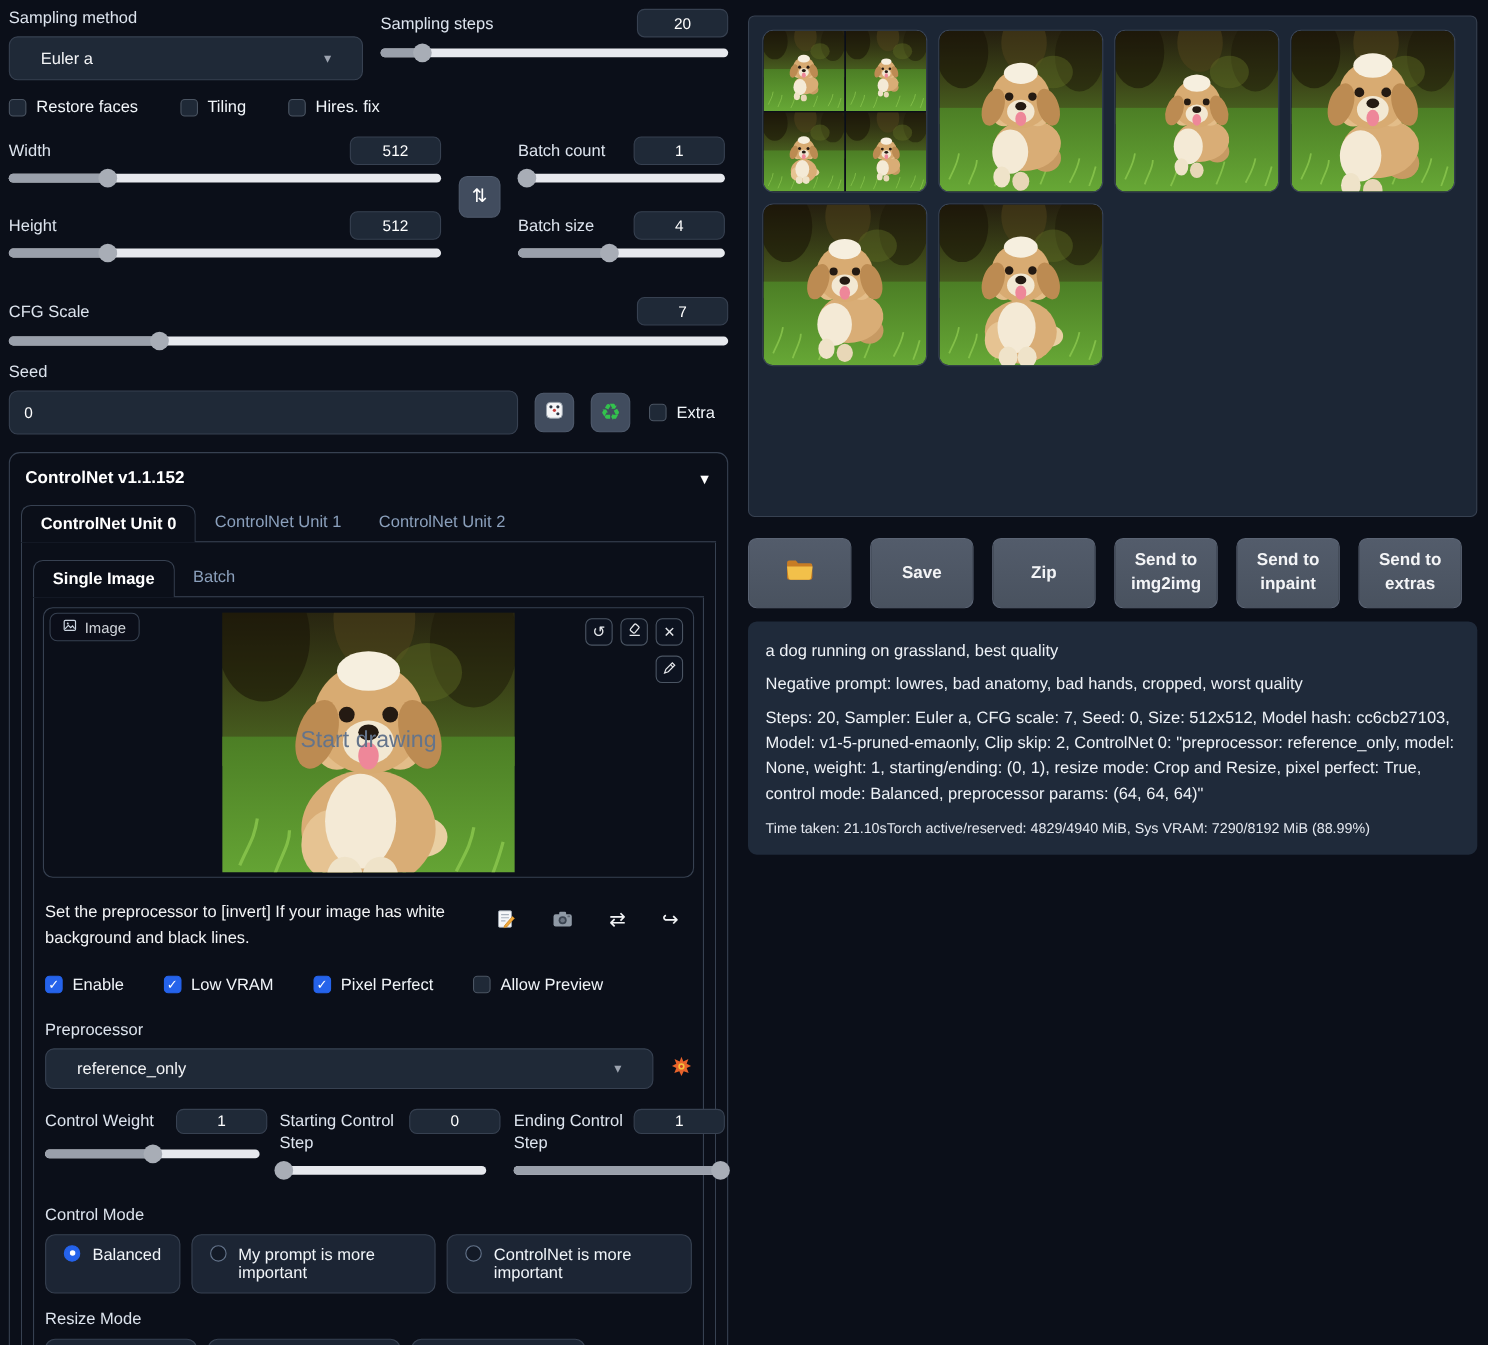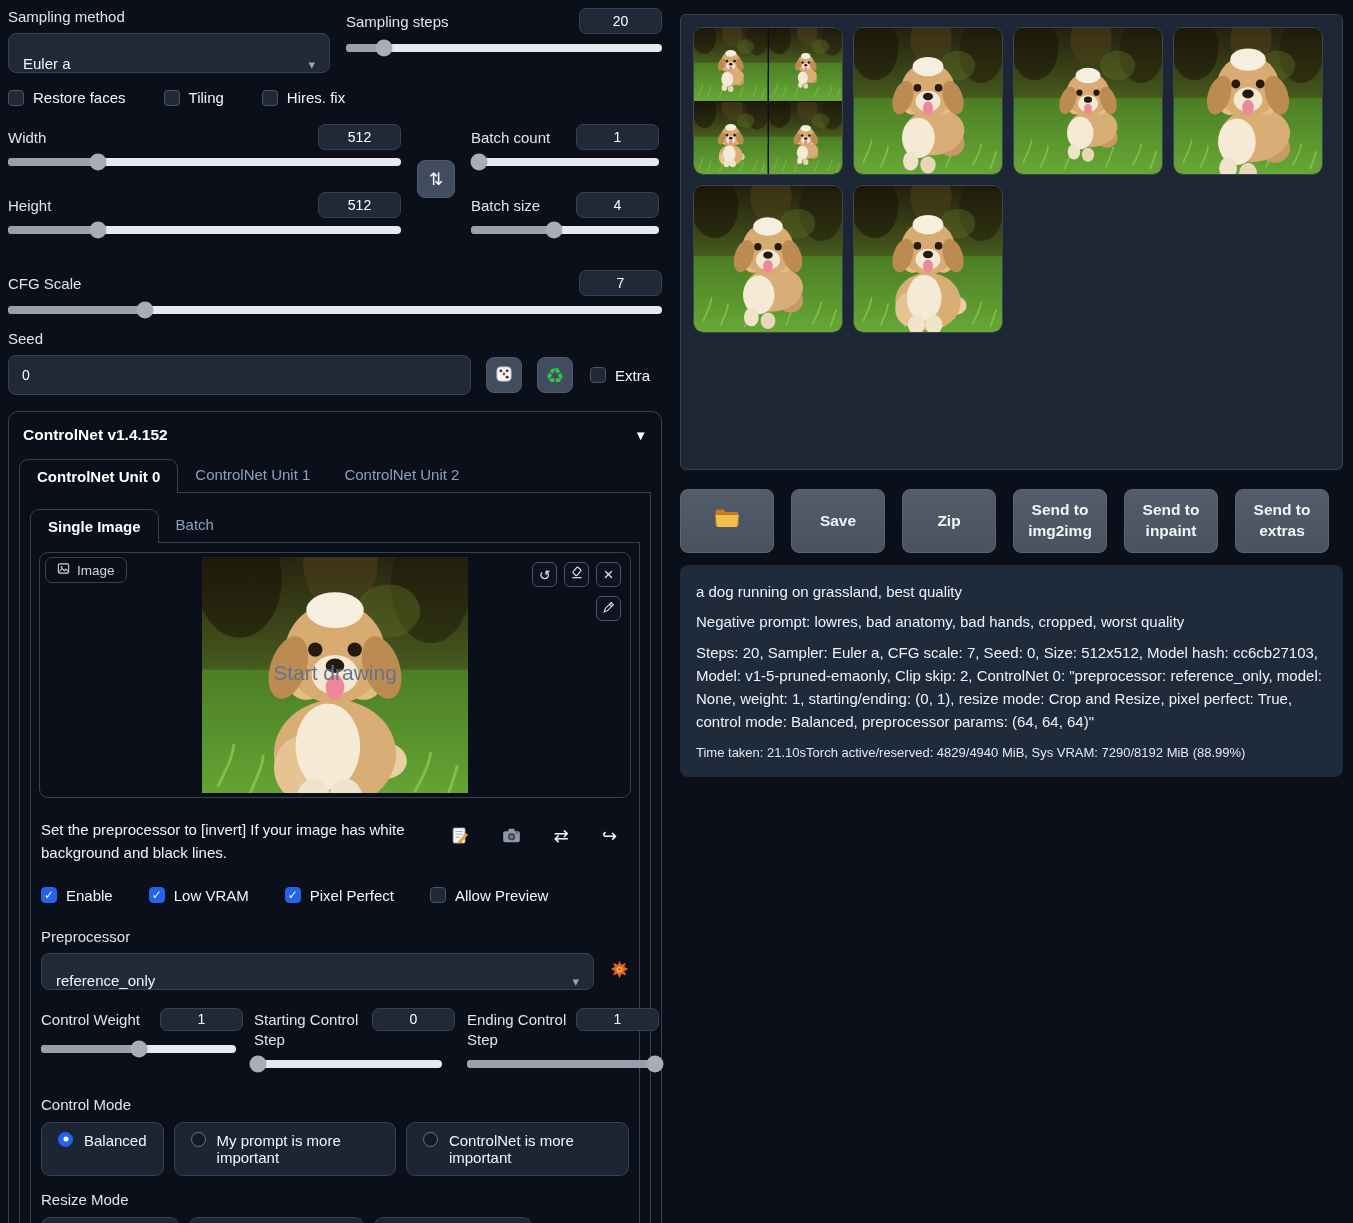--- a/index.html
+++ b/index.html
@@ -6,21 +6,21 @@
   html,body{width:1353px;height:1223px;overflow:hidden}
   body{background:#0b0f19;color:#e9eef5;font-family:"Liberation Sans","DejaVu Sans",sans-serif;font-size:15px}
   .app{display:flex;gap:18px;padding:8px 10px 0 8px}
   .col-left{width:654px;flex:none}
   .col-right{flex:1;min-width:0;padding-top:6px}
 
   .lbl{color:#dde4ee;font-size:15px;margin-bottom:8px}
   .hdr{display:flex;align-items:center;justify-content:space-between;margin-bottom:10px}
   .hdr .lbl{margin-bottom:0}
   .numbox{display:inline-block;width:83px;height:26px;line-height:24px;text-align:center;background:#1f2937;border:1px solid #374151;border-radius:7px;color:#fff;font-size:14px}
-  .dropdown{height:40px;background:#1f2937;border:1px solid #374151;border-radius:8px;display:flex;align-items:flex-end;padding:0 14px;color:#f3f4f6;cursor:pointer}
+  .dropdown{height:40px;background:#1f2937;border:1px solid #374151;border-radius:8px;display:flex;align-items:center;padding:0 28px;color:#f3f4f6;cursor:pointer}
   .dropdown .caret{margin-left:auto;color:#9ca3af;font-size:13px}
 
   .slider{position:relative;height:8px;border-radius:99px;background:#e7e9ee}
   .slider .fill{width:var(--f,0%);height:100%;background:#9aa0ab;border-radius:99px}
   .slider .knob{position:absolute;left:var(--f,0%);top:50%;transform:translate(-50%,-50%);width:17px;height:17px;border-radius:50%;background:#a8adb6}
 
   .grid-2{display:grid;grid-template-columns:322px 1fr;gap:16px;align-items:start}
   .cbrow{display:flex;gap:38px;margin-top:16px;align-items:center}
   .cb{display:flex;align-items:center;gap:9px;cursor:pointer}
   .cb .box{width:16px;height:16px;border-radius:4px;background:#1f2937;border:1px solid #4b5563;color:transparent;font-size:12px;line-height:14px;text-align:center;flex:none}
@@ -221,21 +221,21 @@
             <label class="cb">
               <span class="box">✓</span>
               <span class="cb-label">Extra</span>
             </label>
           </div>
       </div>
     </div>
 
     <div class="cn-panel">
       <div class="cn-head">
-        <span class="cn-title">ControlNet v1.4.152</span>
+        <span class="cn-title">ControlNet v1.1.152</span>
         <span class="cn-arrow">▼</span>
       </div>
 
       <div class="tabbar">
           <div class="tab sel">ControlNet Unit 0</div>
           <div class="tab">ControlNet Unit 1</div>
           <div class="tab">ControlNet Unit 2</div>
         </div>
 
       <div class="tabitem">

